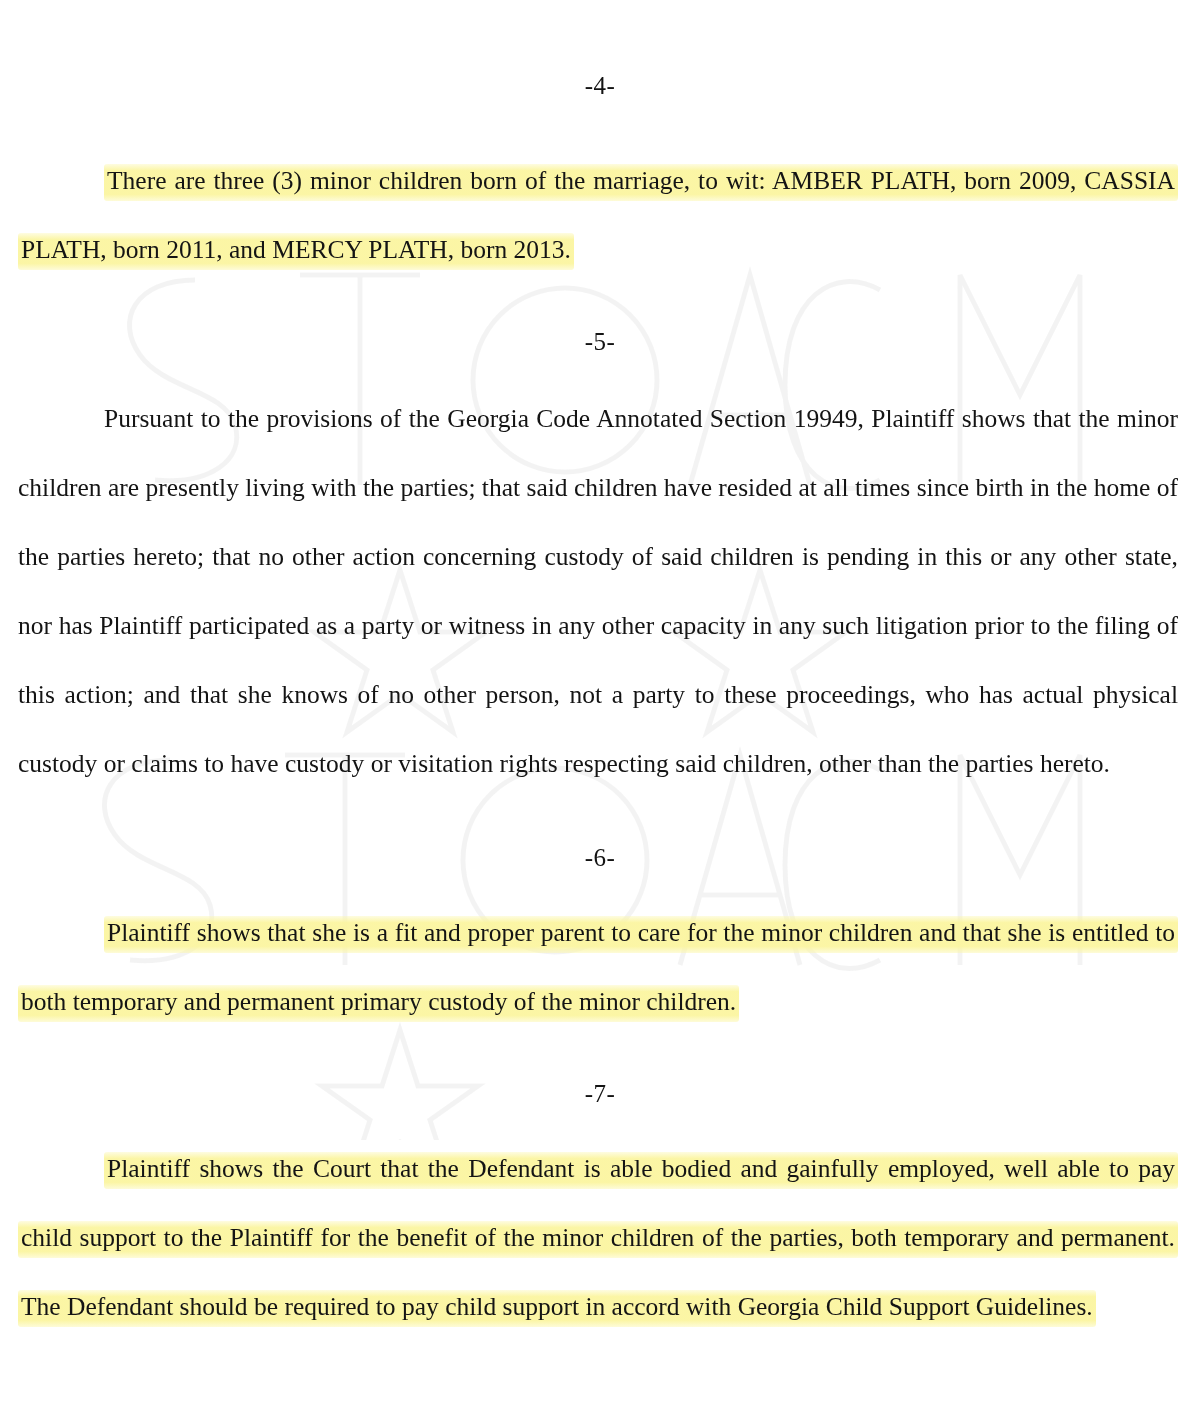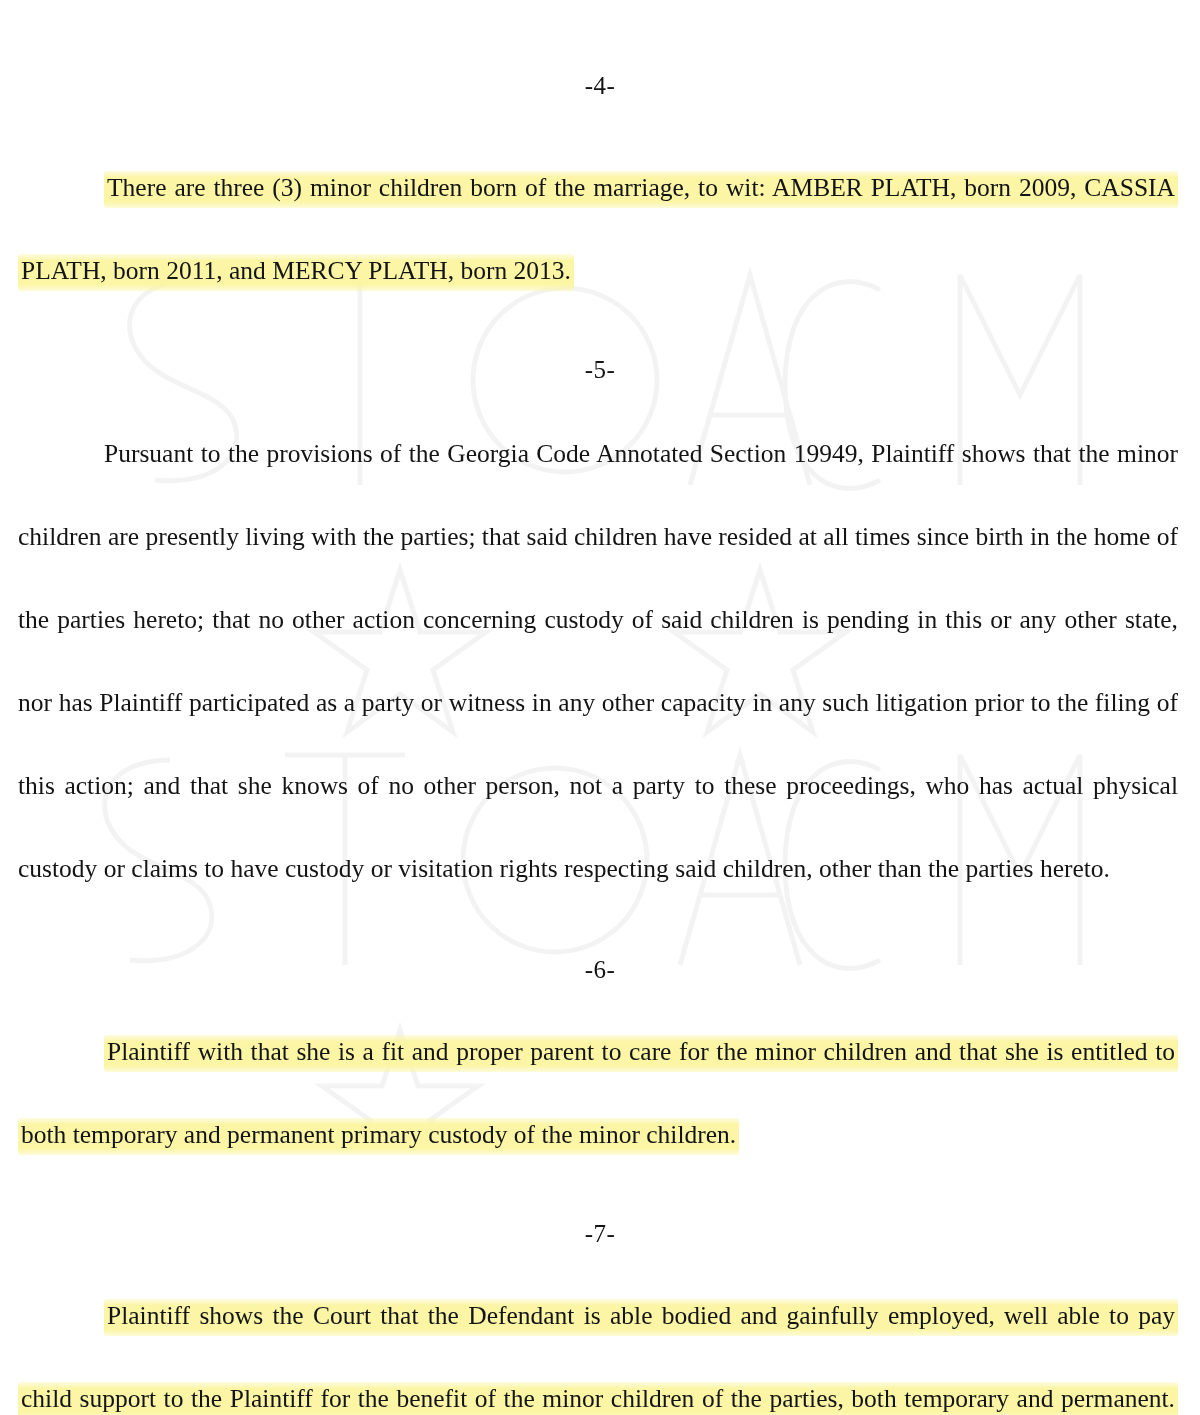--- a/index.html
+++ b/index.html
@@ -38,21 +38,21 @@
   .page-num {
     text-align: center;
     font-size: 25px;
     letter-spacing: 0.5px;
     margin: 0;
   }
 
   .para {
     margin: 0;
     font-size: 25.5px;
-    line-height: 83px;
+    line-height: 69px;
     text-align: justify;
     text-justify: inter-word;
     padding: 0 22px 0 18px;
   }
   .para .indent {
     display: inline-block;
     width: 86px;
   }
   .hl-soft {
     background: linear-gradient(180deg, rgba(252,247,170,0.35) 0%, rgba(251,245,160,0.95) 18%, rgba(251,245,160,0.95) 82%, rgba(252,247,170,0.45) 100%);
@@ -103,19 +103,19 @@
   <div class="page-num top-num">-4-</div>
 
   <p class="para blk-3"><span class="indent"></span><span class="hl-soft">There are three (3) minor children born of the marriage, to wit: AMBER PLATH, born 2009, CASSIA PLATH, born 2011, and MERCY PLATH, born 2013.</span></p>
 
   <div class="page-num num-5">-5-</div>
 
   <p class="para blk-5"><span class="indent"></span><span>Pursuant to the provisions of the Georgia Code Annotated Section 19949, Plaintiff shows that the minor children are presently living with the parties; that said children have resided at all times since birth in the home of the parties hereto; that no other action concerning custody of said children is pending in this or any other state, nor has Plaintiff participated as a party or witness in any other capacity in any such litigation prior to the filing of this action; and that she knows of no other person, not a party to these proceedings, who has actual physical custody or claims to have custody or visitation rights respecting said children, other than the parties hereto.</span></p>
 
   <div class="page-num num-6">-6-</div>
 
-  <p class="para blk-6"><span class="indent"></span><span class="hl-soft">Plaintiff with that she is a fit and proper parent to care for the minor children and that she is entitled to both temporary and permanent primary custody of the minor children.</span></p>
+  <p class="para blk-6"><span class="indent"></span><span class="hl-soft">Plaintiff shows that she is a fit and proper parent to care for the minor children and that she is entitled to both temporary and permanent primary custody of the minor children.</span></p>
 
   <div class="page-num num-7">-7-</div>
 
   <p class="para blk-7"><span class="indent"></span><span class="hl-soft">Plaintiff shows the Court that the Defendant is able bodied and gainfully employed, well able to pay child support to the Plaintiff for the benefit of the minor children of the parties, both temporary and permanent. The Defendant should be required to pay child support in accord with Georgia Child Support Guidelines.</span></p>
 
 </div>
 
 </body></html>

